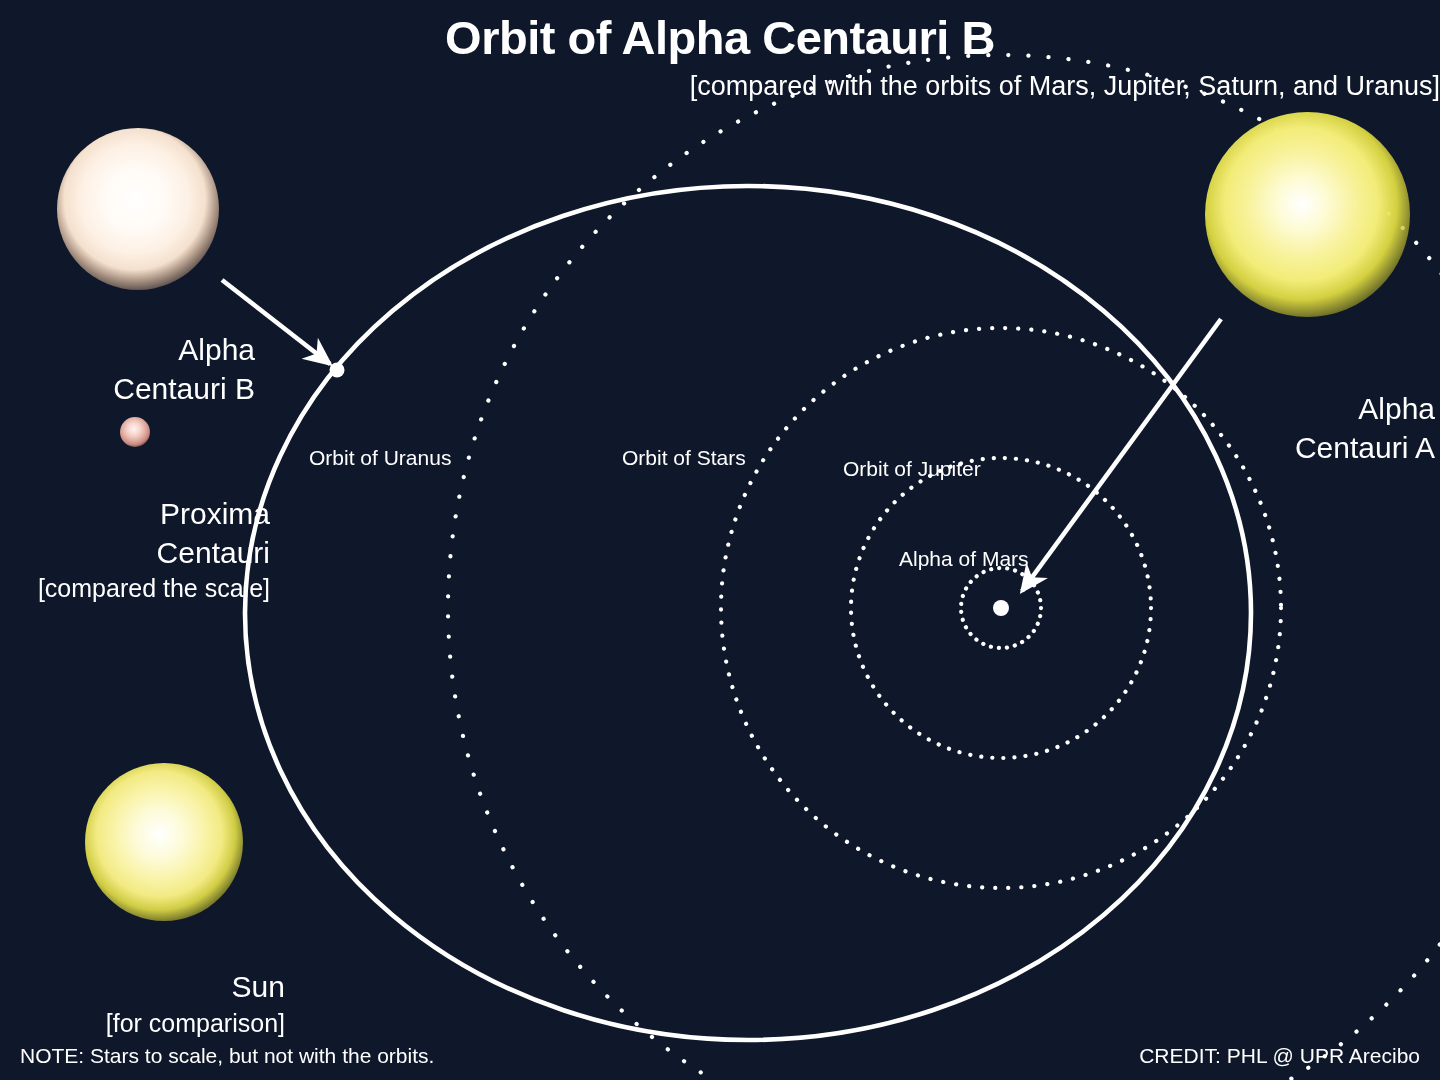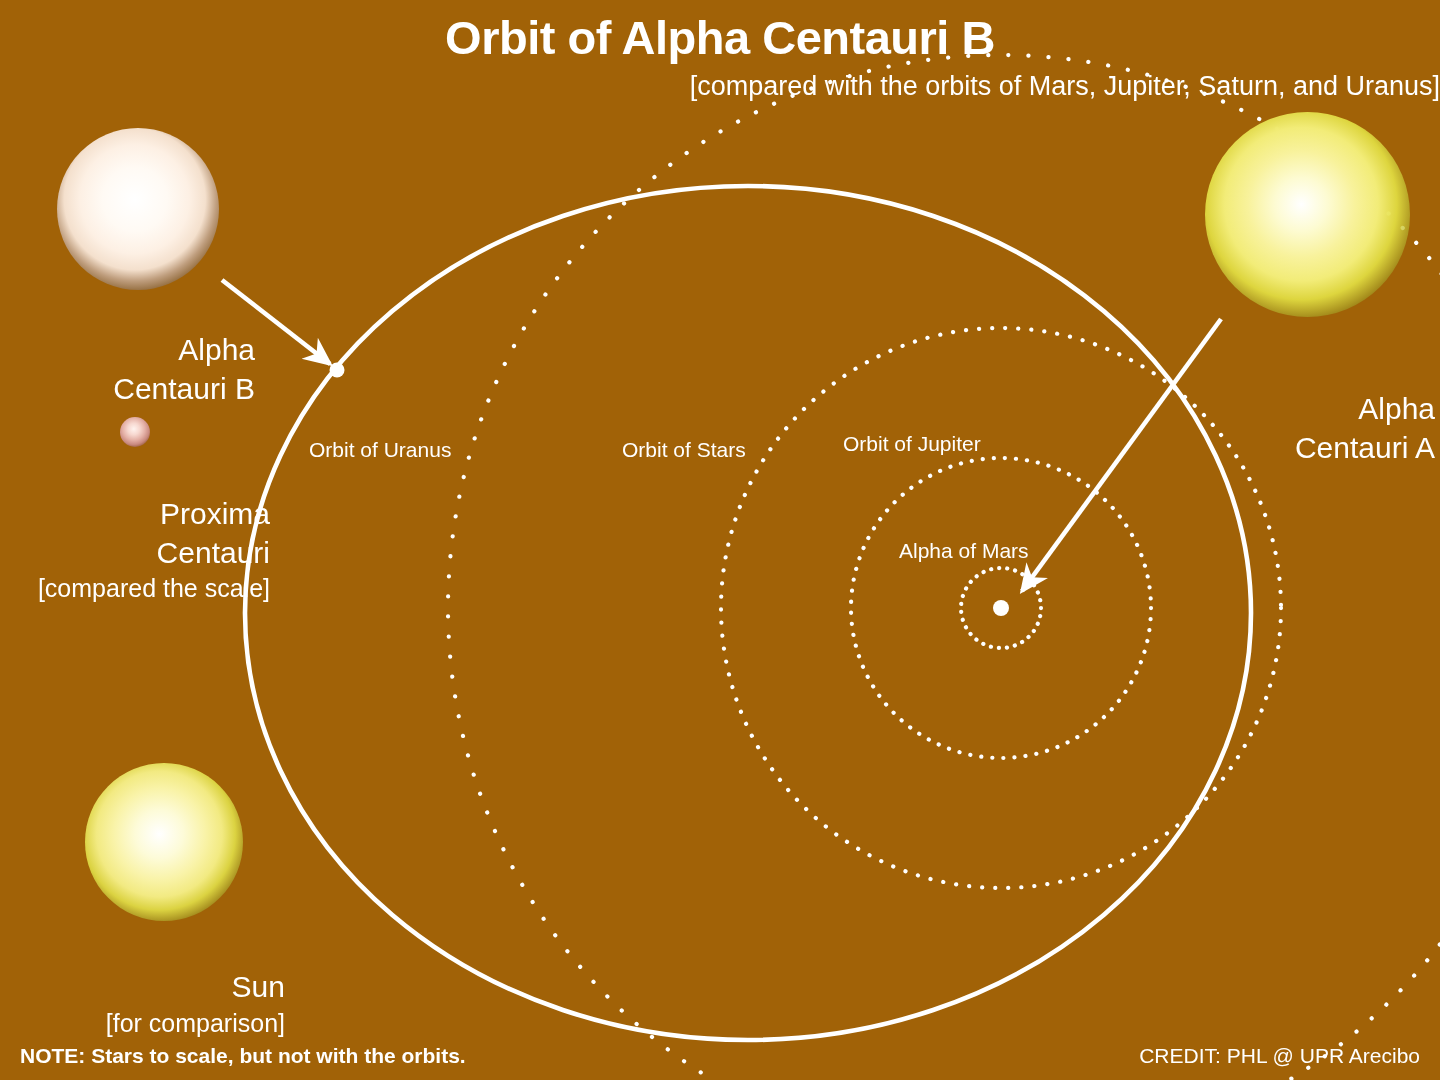--- a/index.html
+++ b/index.html
@@ -5,21 +5,21 @@
 <style>
   html, body {
     margin: 0;
     padding: 0;
     background: #000000;
   }
   #stage {
     position: relative;
     width: 1440px;
     height: 1080px;
-    background: #a16207;
+    background: #0f172a;
     overflow: hidden;
     font-family: "Liberation Sans", sans-serif;
     color: #ffffff;
     -webkit-font-smoothing: antialiased;
   }
   #orbit-svg {
     position: absolute;
     left: 0;
     top: 0;
     width: 1440px;
@@ -102,35 +102,36 @@
   .label-sun    { left: 45px;  top: 930px; width: 240px; }
   .label-acen-a { left: 1185px; top: 352px; width: 250px; }
   .bracket-note { font-size: 25px; display: block; }
 
   
   .orbit-label {
     position: absolute;
     z-index: 6;
     font-size: 21px;
     white-space: nowrap;
+    margin-top: 8px;
   }
   .lbl-uranus  { left: 309px; top: 438px; }
   .lbl-saturn  { left: 622px; top: 438px; }
-  .lbl-jupiter { left: 843px; top: 432px; }
+  .lbl-jupiter { left: 843px; top: 449px; }
   .lbl-mars    { left: 899px; top: 539px; }
 
   
   .footer {
     position: absolute;
     bottom: 12px;
     z-index: 6;
     font-size: 21px;
     white-space: nowrap;
   }
-  .footer-note   { left: 20px; font-weight: bold; }
+  .footer-note   { left: 20px; }
   .footer-credit { right: 20px; }
 </style>
 </head>
 <body>
 
 <div id="stage">
 
   <svg id="orbit-svg" viewBox="0 0 1440 1080">
     <defs>
       <marker id="arrowhead" markerWidth="7" markerHeight="7" refX="5.6" refY="3.2" orient="auto" markerUnits="strokeWidth">

